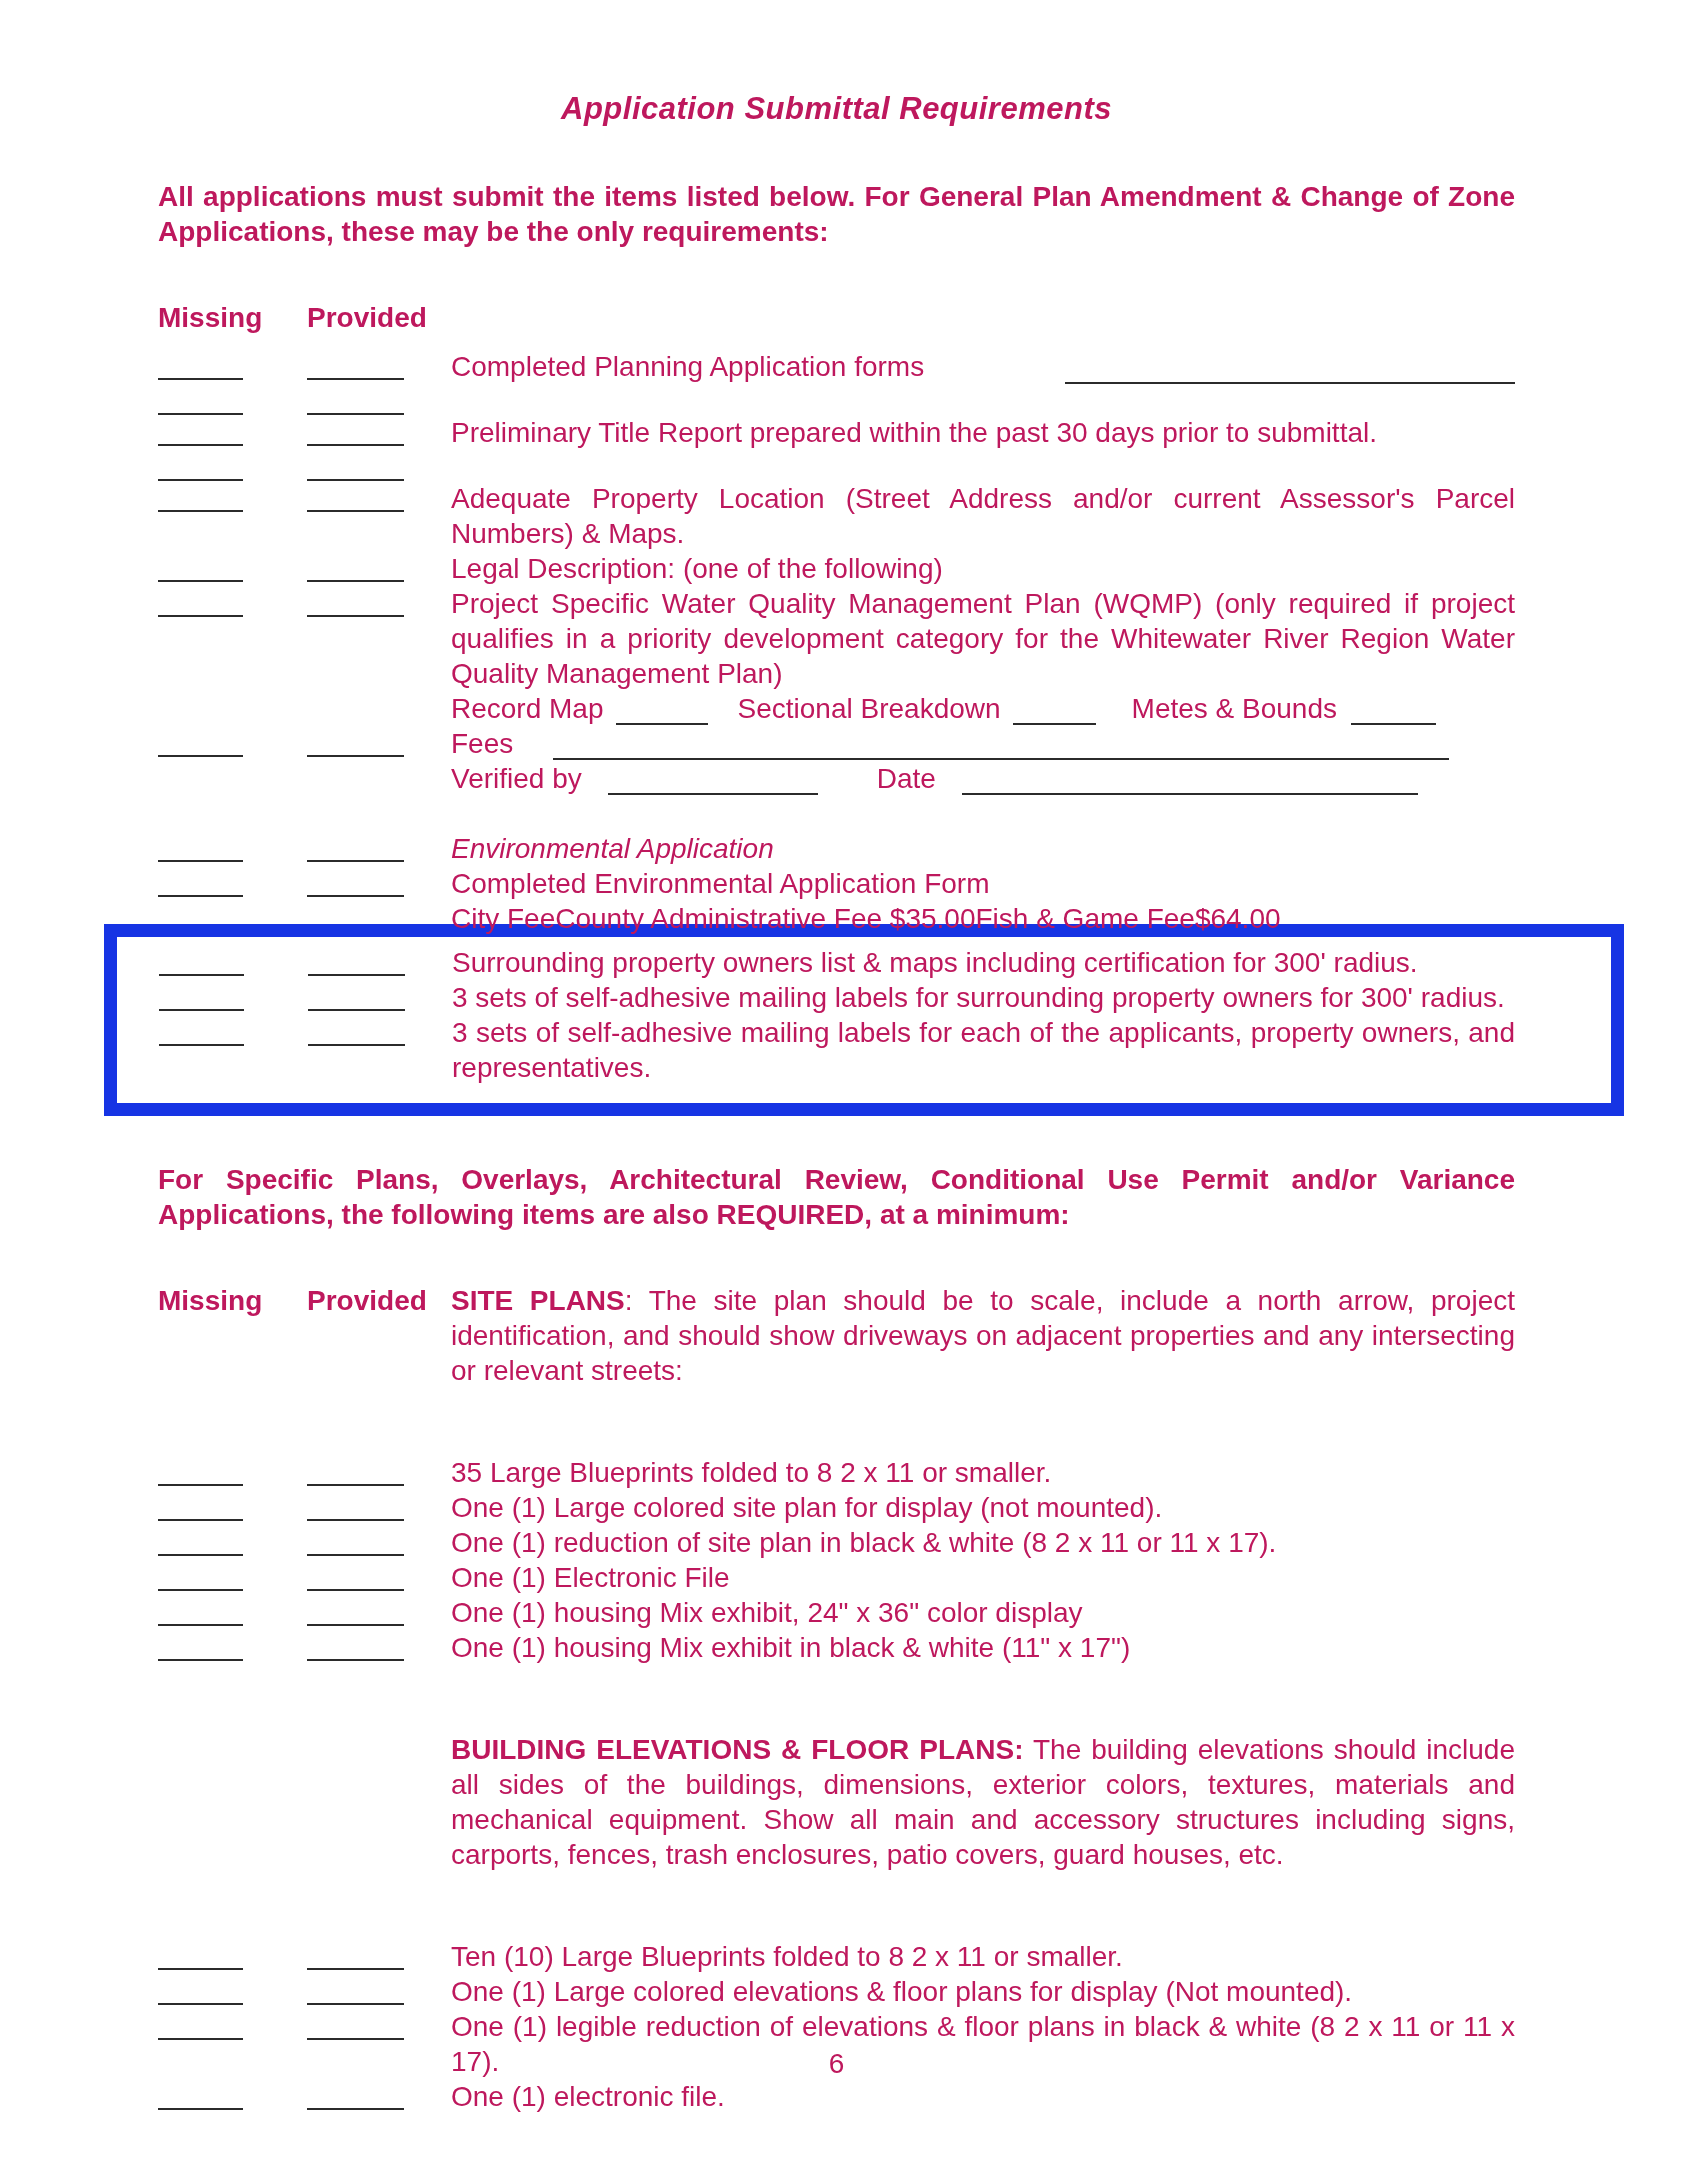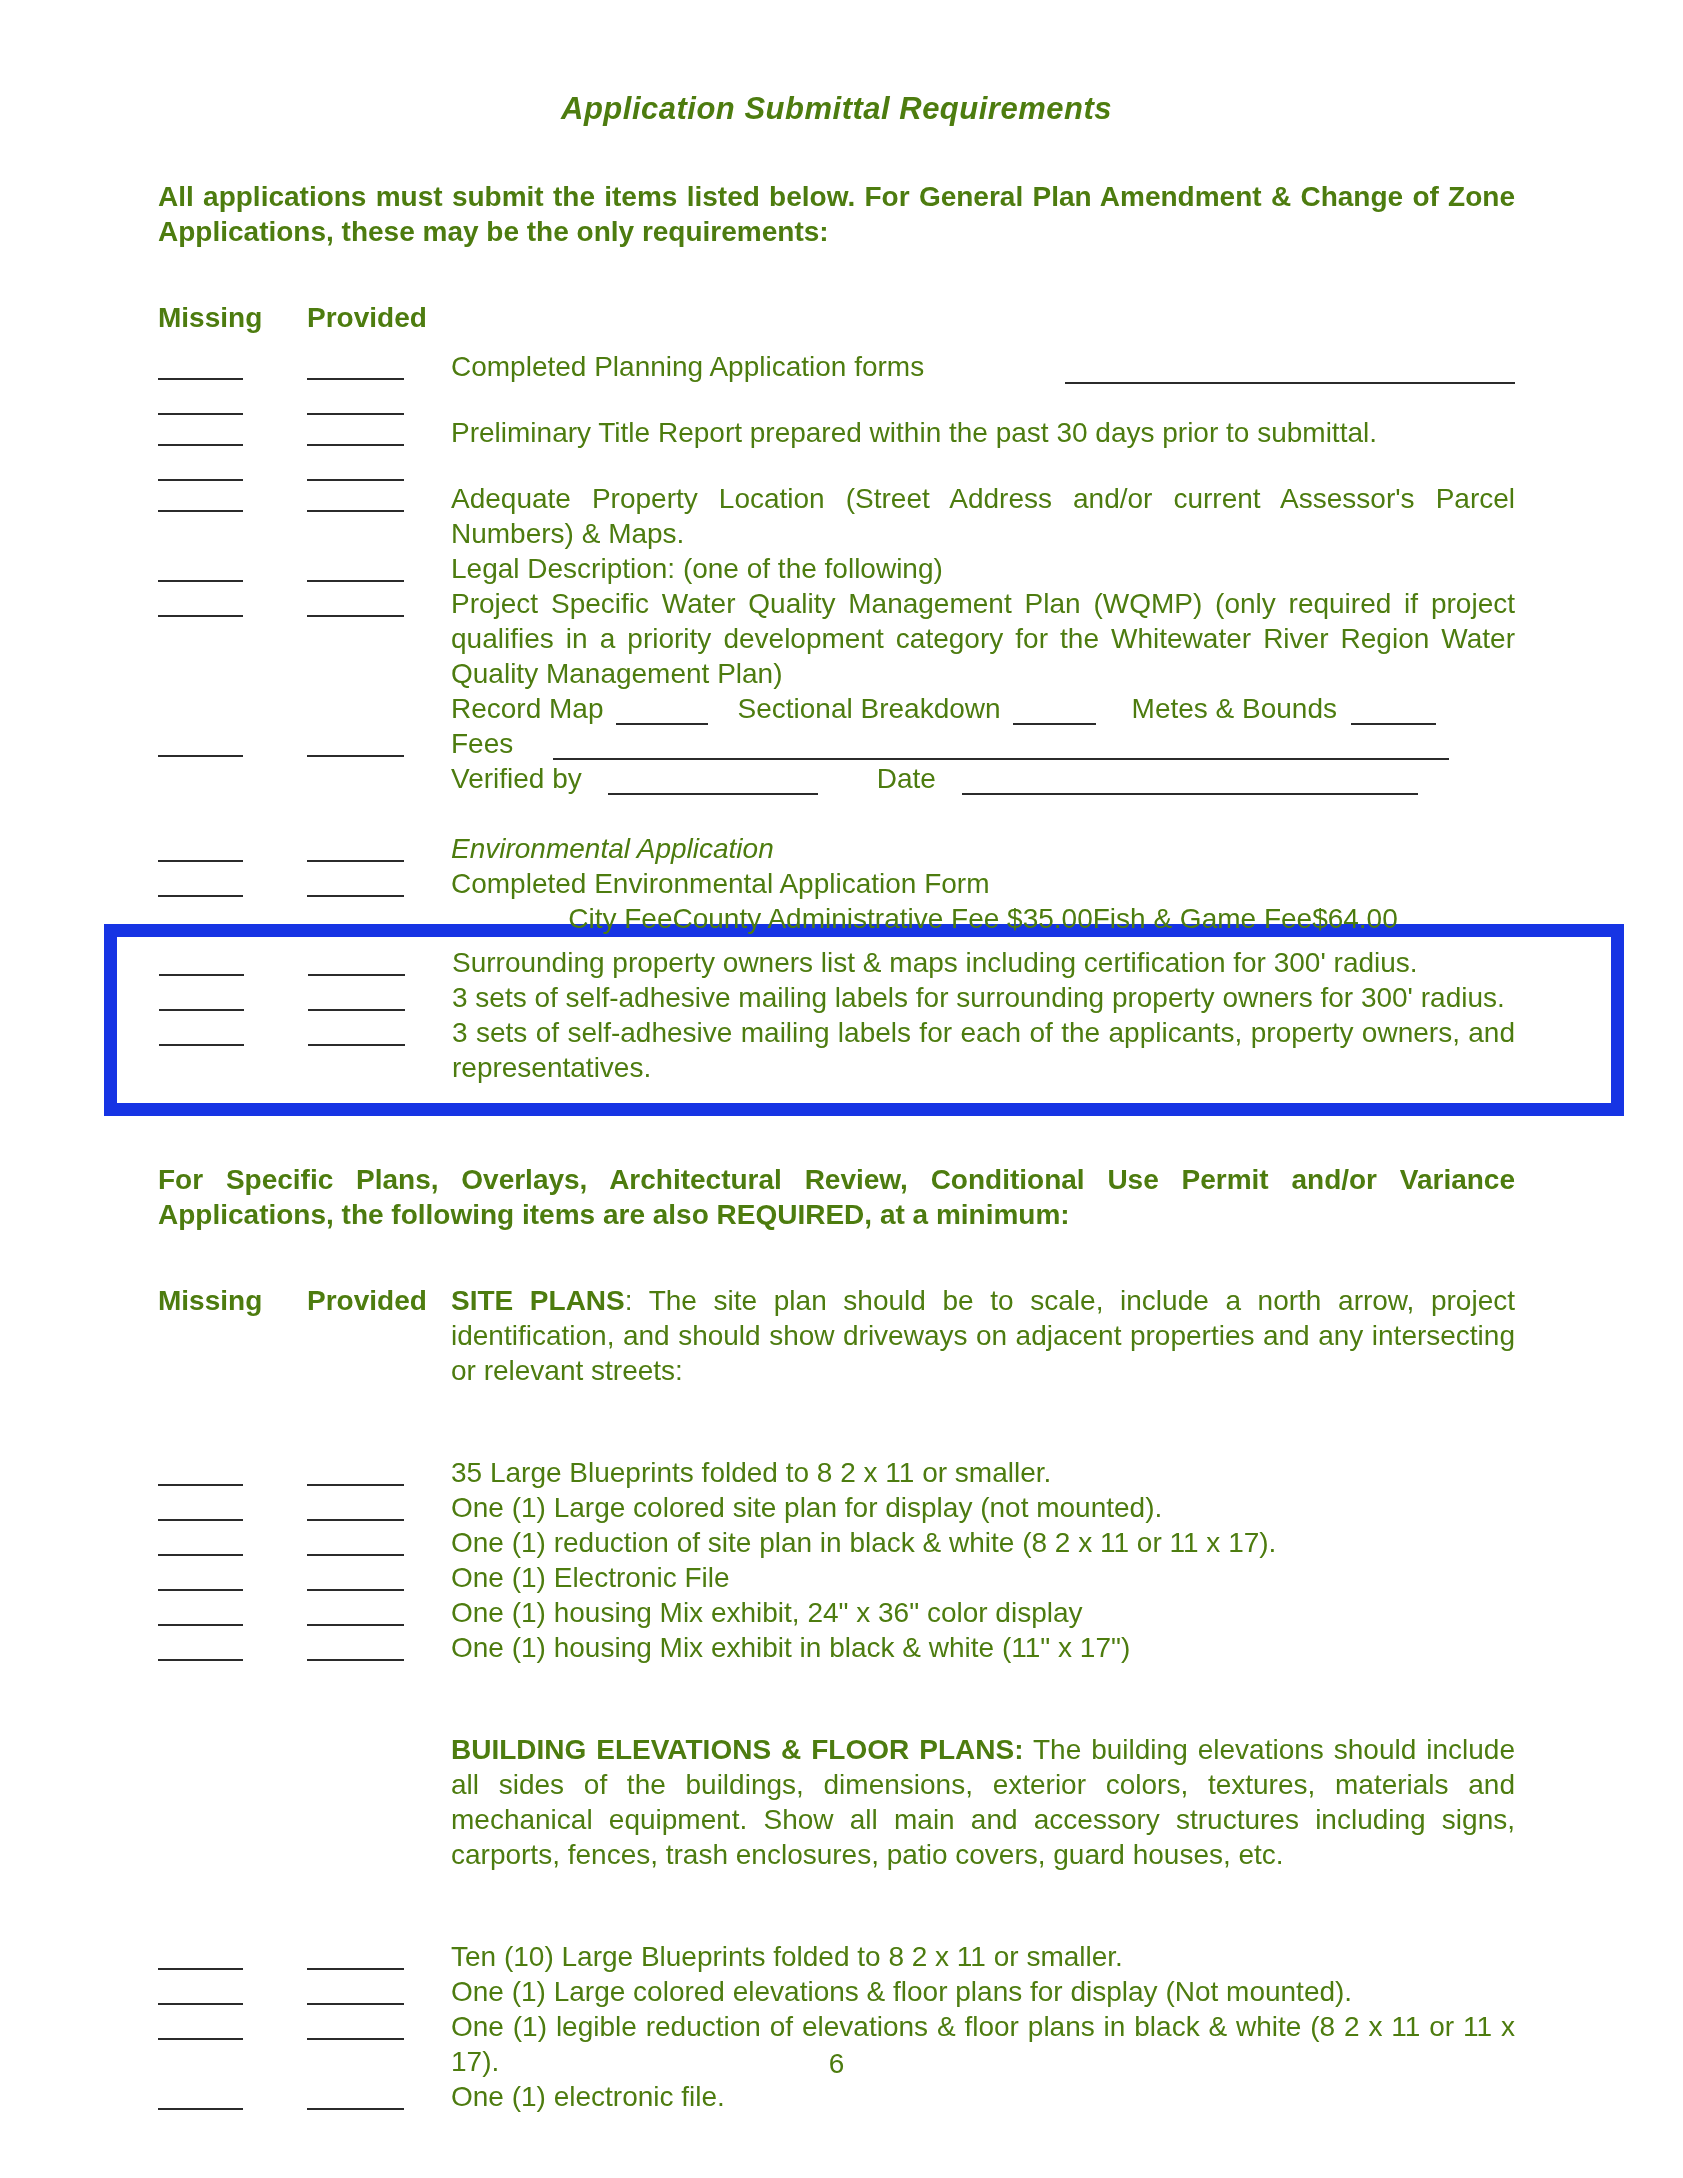--- a/index.html
+++ b/index.html
@@ -3,21 +3,21 @@
 <meta charset="utf-8">
 <style>
   html,body{margin:0;padding:0;background:#ffffff;}
   .page{
     position:relative;
     width:1683px;height:2178px;
     box-sizing:border-box;
     background:#ffffff;
     font-family:"Liberation Sans", sans-serif;
     font-size:28px;line-height:35px;
-    color:#4d7c0f;
+    color:#be185d;
     padding:91px 168px 0 158px;
     overflow:hidden;
   }
   .title{
     text-align:center;font-weight:700;font-style:italic;
     font-size:31px;margin:0 0 53px 0;letter-spacing:0.5px;
   }
   .intro{font-weight:700;text-align:justify;margin:0 0 51px 0;}
   .cols-header{display:grid;grid-template-columns:149px 144px 1fr;font-weight:700;margin-bottom:14px;}
   .row{display:grid;grid-template-columns:149px 144px 1fr;}
@@ -29,21 +29,21 @@
   .tail{margin-left:auto;width:450px;}
   .w93{width:92px;margin:0 30px 0 12px;}
   .w84{width:83px;margin:0 36px 0 12px;}
   .w86{width:85px;margin-left:14px;}
   .w905{width:896px;margin-left:40px;}
   .w212{width:210px;margin-left:26px;}
   .w461{width:456px;margin-left:26px;}
   .gapDate{margin-left:59px;}
   .it{font-style:italic;}
   .spacer{height:35px;}
-  .fee-line{display:flex;justify-content:center;}
+  .fee-line{display:flex;justify-content:flex-start;}
   .highlight-box{
     border:13px solid #1634e4;
     margin:-12px -109px 0 -54px;
     padding:8px 96px 18px 42px;
     background:#ffffff;
   }
   .sec2-header{font-weight:700;text-align:justify;margin:46px 0 51px 0;}
   .bold{font-weight:700;}
   .sp-block{margin-bottom:67px;}
   .elev-para{margin:67px 0;}

